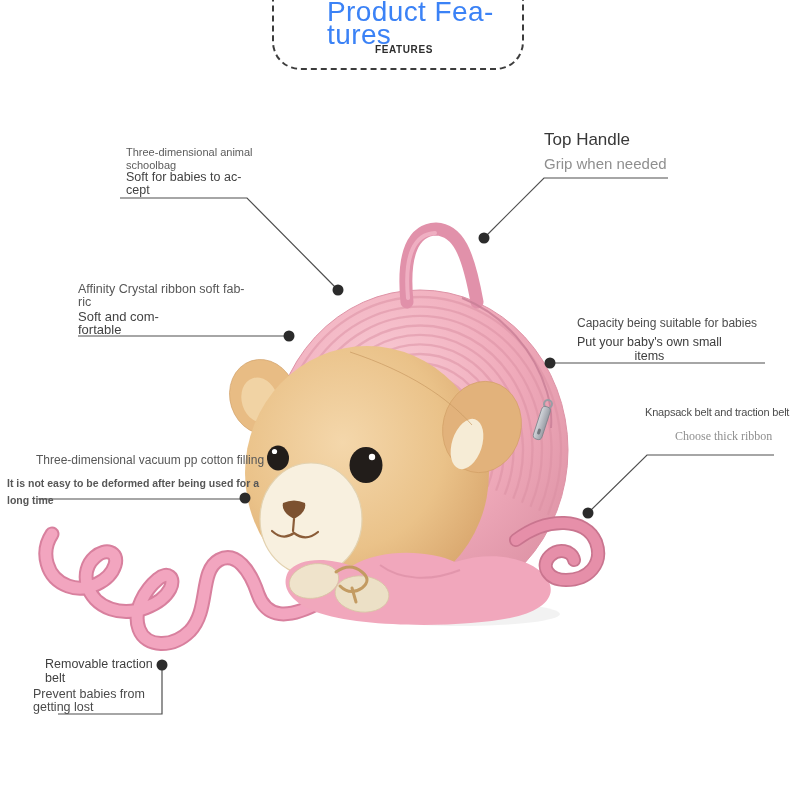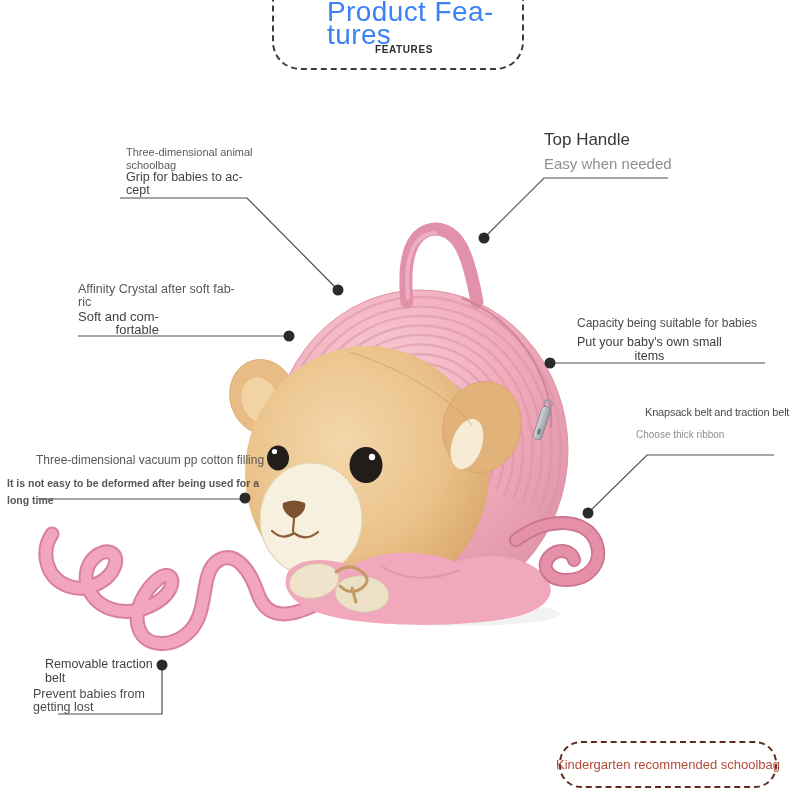--- a/index.html
+++ b/index.html
@@ -21,25 +21,25 @@
   #title-sub{
     left:375px;top:44px;font-size:10px;letter-spacing:0.6px;color:#2e2e2e;font-weight:bold;
   }
   
   .c-title,.c-desc{position:absolute;}
   #c1-title{left:126px;top:146px;font-size:11px;line-height:12.5px;color:#5c5c5c;}
   #c1-desc {left:126px;top:171px;font-size:12.5px;line-height:13px;color:#424242;}
   #c2-title{left:544px;top:130px;font-size:17px;color:#383838;}
   #c2-desc {left:544px;top:155px;font-size:15px;color:#8f8f8f;}
   #c3-title{left:78px;top:283px;font-size:12.5px;line-height:13px;color:#575757;}
-  #c3-desc {left:78px;top:310px;font-size:13px;line-height:13px;color:#424242;text-align:right;}
+  #c3-desc {left:78px;top:310px;font-size:13px;line-height:13px;color:#424242;}
   #c4-title{left:577px;top:316px;font-size:12px;color:#4c4c4c;}
   #c4-desc {left:577px;top:335px;font-size:12.5px;line-height:14px;color:#3d3d3d;text-align:center;}
   #c5-title{left:645px;top:406px;font-size:11px;letter-spacing:-0.2px;color:#4c4c4c;}
-  #c5-desc {left:636px;top:429px;font-size:10px;color:#8f8f8f;}
+  #c5-desc {left:675px;top:429px;font-size:12px;color:#8f8f8f;font-family:Liberation Serif, serif;}
   #c6-title{left:36px;top:453px;font-size:12px;color:#575757;}
   #c6-desc {left:7px;top:475px;font-size:10.5px;line-height:17px;color:#575757;font-weight:bold;}
   #c7-title{left:37px;top:657px;font-size:12.5px;line-height:14px;color:#3f3f3f;margin-left:8px;}
   #c7-desc {left:33px;top:688px;font-size:12.5px;line-height:13px;color:#4a4a4a;}
   
   #footer-box{
     left:559px;top:741px;width:214px;height:43px;
     border:2px dashed #5f2b20;border-radius:22px;
     display:flex;align-items:center;justify-content:center;
   }
@@ -164,44 +164,41 @@
     </g>
   </svg>
 
   <div id="title-box" class="abs"></div>
   <div id="title-text" class="abs pre">Product Fea-
 tures</div>
   <div id="title-sub" class="abs">FEATURES</div>
 
   <div id="c1-title" class="c-title pre">Three-dimensional animal
 schoolbag</div>
-  <div id="c1-desc" class="c-desc pre">Grip for babies to ac-
+  <div id="c1-desc" class="c-desc pre">Soft for babies to ac-
 cept</div>
 
   <div id="c2-title" class="c-title">Top Handle</div>
-  <div id="c2-desc" class="c-desc">Easy when needed</div>
-
-  <div id="c3-title" class="c-title pre">Affinity Crystal after soft fab-
+  <div id="c2-desc" class="c-desc">Grip when needed</div>
+
+  <div id="c3-title" class="c-title pre">Affinity Crystal ribbon soft fab-
 ric</div>
   <div id="c3-desc" class="c-desc pre">Soft and com-
 fortable</div>
 
   <div id="c4-title" class="c-title">Capacity being suitable for babies</div>
   <div id="c4-desc" class="c-desc pre">Put your baby's own small
 items</div>
 
   <div id="c5-title" class="c-title">Knapsack belt and traction belt</div>
   <div id="c5-desc" class="c-desc">Choose thick ribbon</div>
 
   <div id="c6-title" class="c-title">Three-dimensional vacuum pp cotton filling</div>
   <div id="c6-desc" class="c-desc pre">It is not easy to be deformed after being used for a
 long time</div>
 
   <div id="c7-title" class="c-title pre">Removable traction
 belt</div>
   <div id="c7-desc" class="c-desc pre">Prevent babies from
 getting lost</div>
 
-  <div id="footer-box" class="abs">
-    <span id="footer-text">Kindergarten recommended schoolbag</span>
-  </div>
 
 </div>
 
 </body></html>

